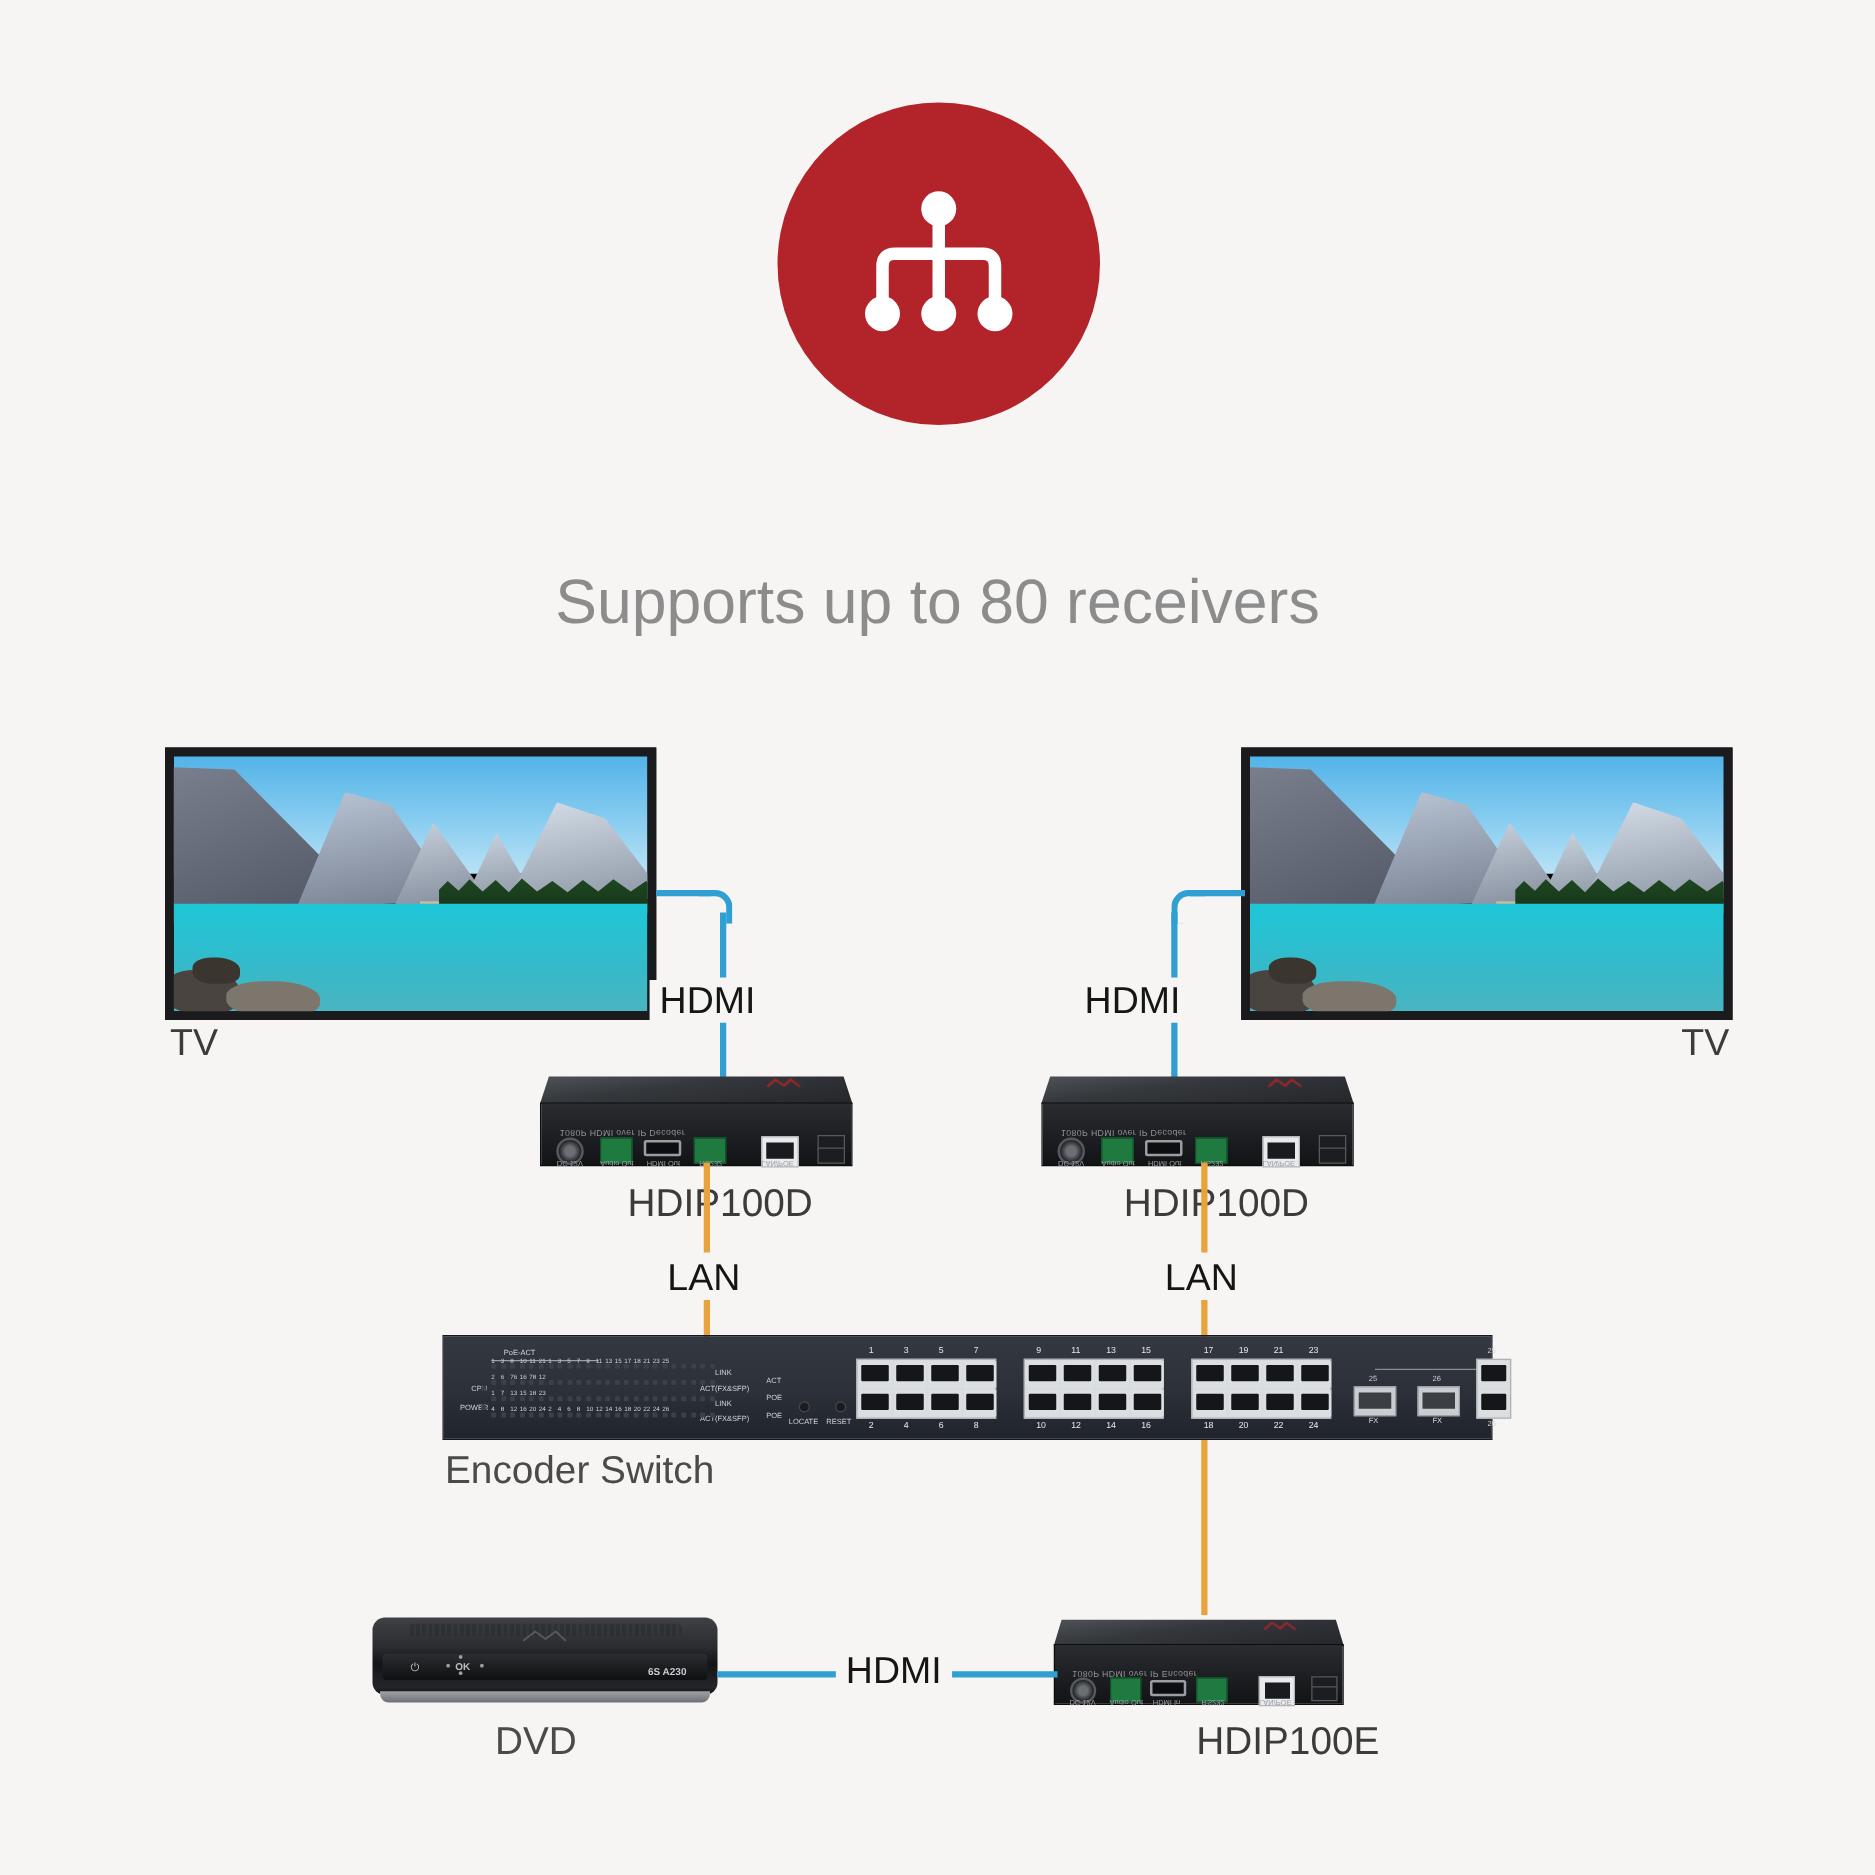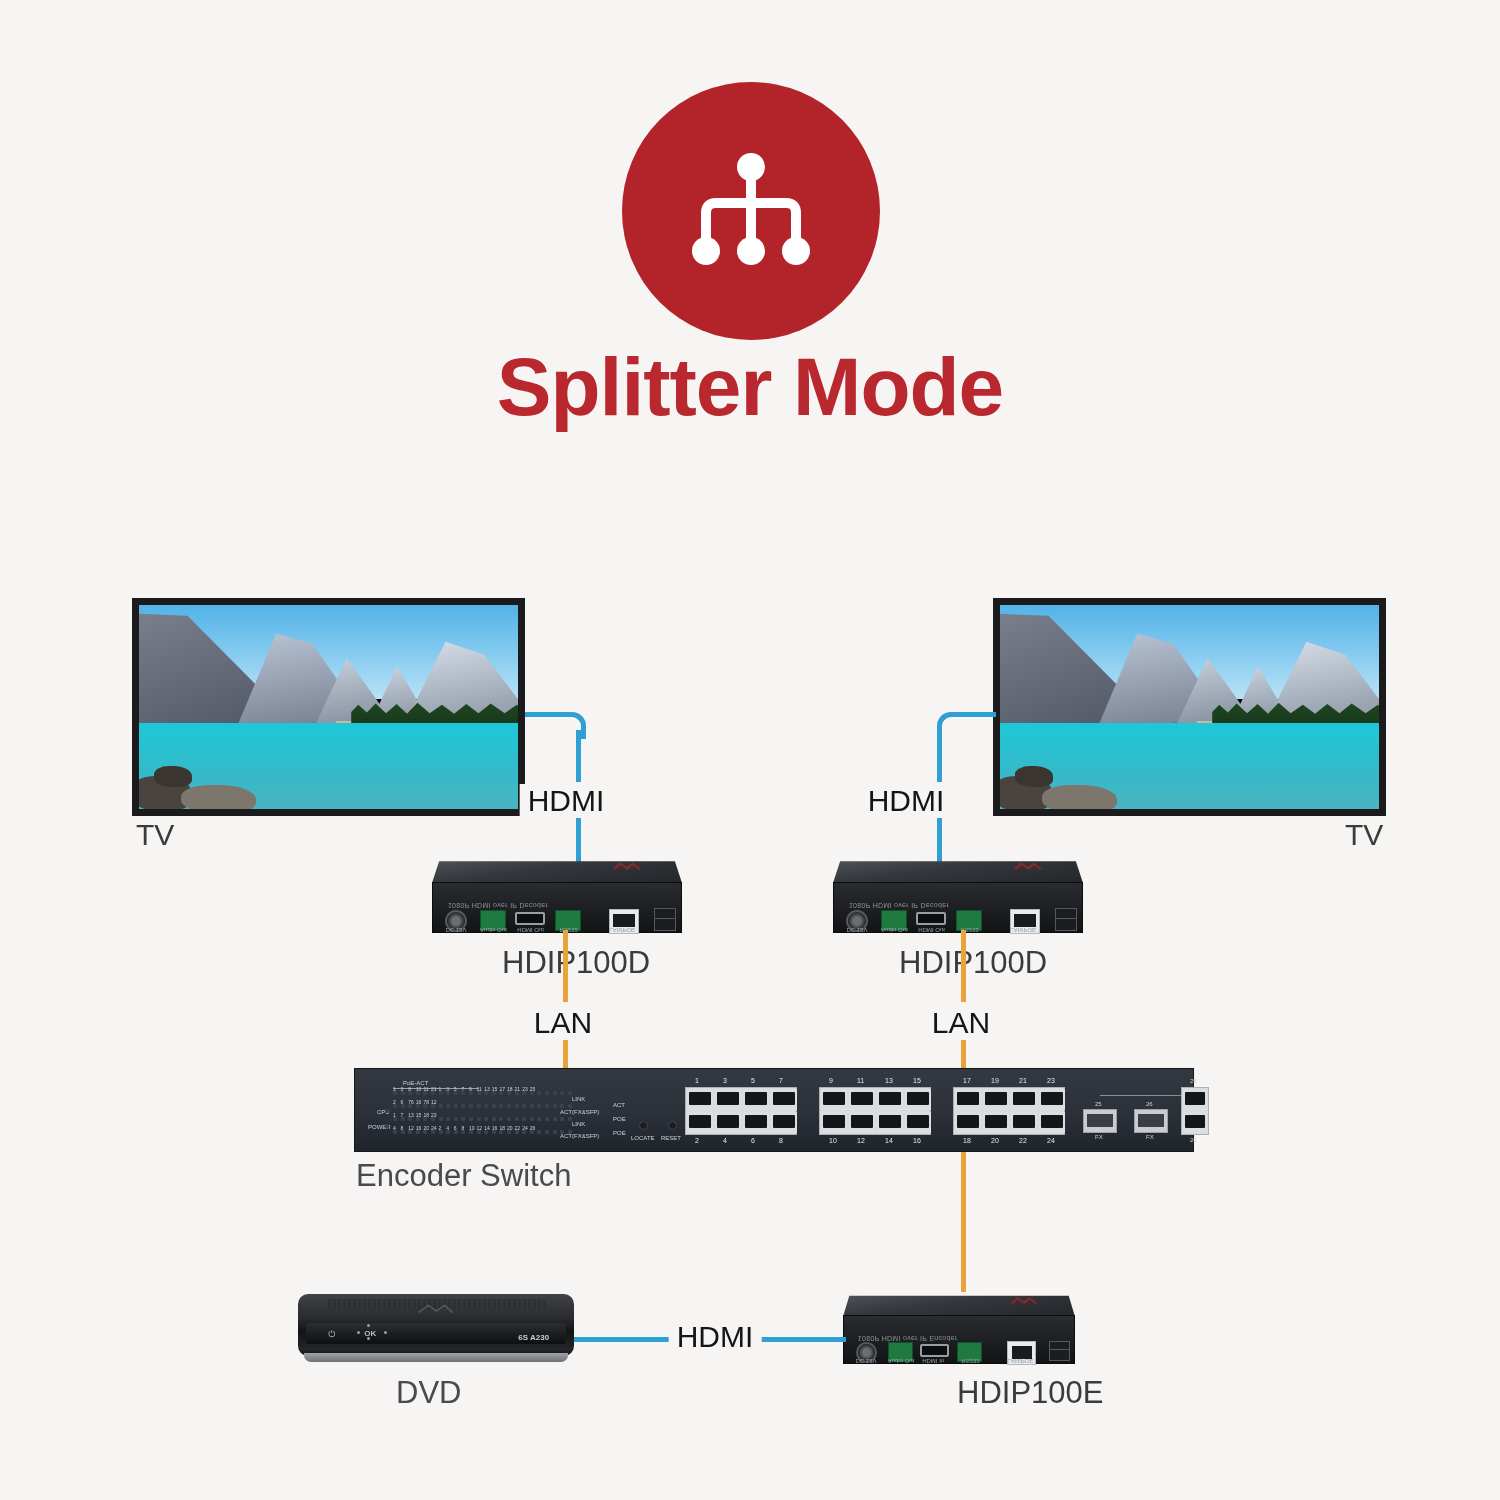--- a/index.html
+++ b/index.html
@@ -107,21 +107,21 @@
     <svg width="150" height="120" viewBox="0 0 150 120">
       <circle cx="75" cy="16" r="14" fill="#ffffff"></circle>
       <rect x="70" y="16" width="10" height="78" fill="#ffffff"></rect>
       <path d="M30 94 L30 62 Q30 52 40 52 L110 52 Q120 52 120 62 L120 94" stroke="#ffffff" stroke-width="10" fill="none" stroke-linecap="round"></path>
       <circle cx="30" cy="100" r="14" fill="#ffffff"></circle>
       <circle cx="75" cy="100" r="14" fill="#ffffff"></circle>
       <circle cx="120" cy="100" r="14" fill="#ffffff"></circle>
     </svg>
   </div>
 
-  <div class="title">Splitter Mode</div>
+  <div class="subtitle">Supports up to 80 receivers</div>
 
   <div class="tv" style="left:132px;top:598px;width:393px;height:218px;">
     <div class="scene">
       <div class="sky"></div>
       <div class="mtn" style="left:-4%;top:4%;width:40%;height:62%;
            background:linear-gradient(160deg,#7b808f,#4f5462);clip-path:polygon(0 0,42% 2%,100% 72%,100% 100%,0 100%);"></div>
       <div class="mtn" style="left:26%;top:14%;width:34%;height:50%;
            background:linear-gradient(170deg,#b9c4d4,#6e7788);clip-path:polygon(30% 0,58% 10%,100% 86%,0 90%);"></div>
       <div class="mtn" style="left:46%;top:26%;width:22%;height:38%;
            background:linear-gradient(170deg,#c7d2de,#77808f);clip-path:polygon(40% 0,100% 90%,0 92%);"></div>

